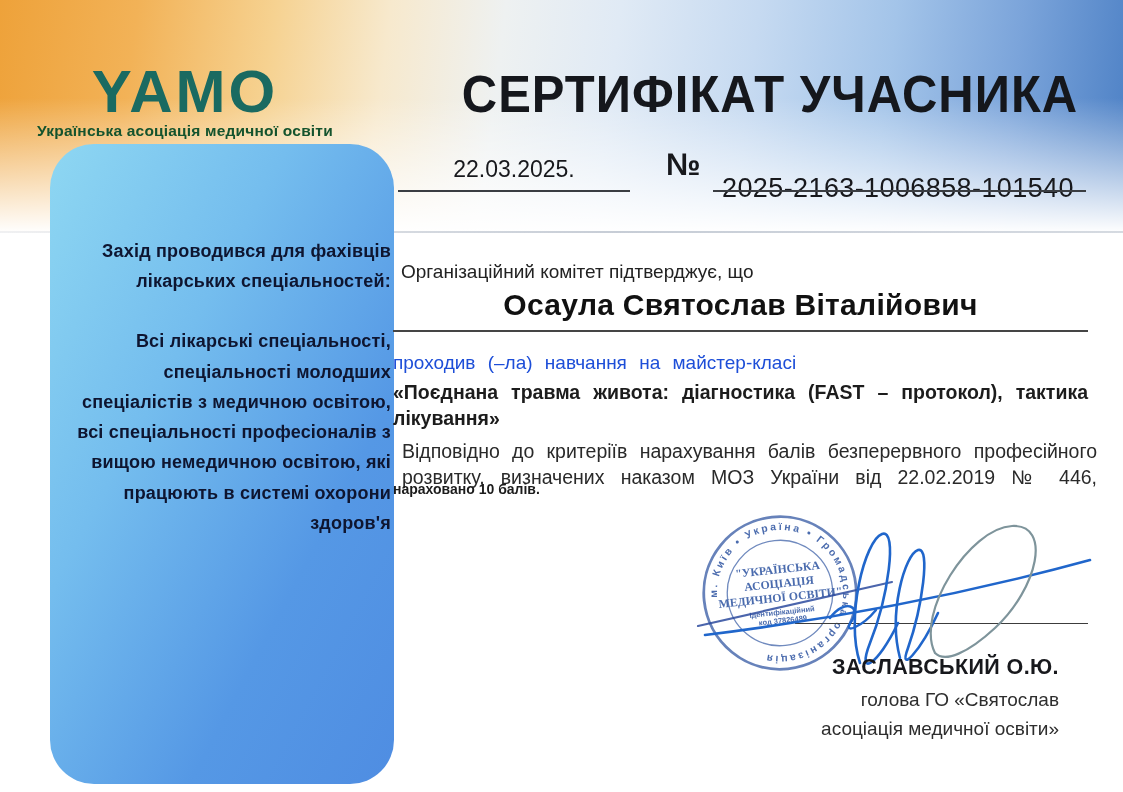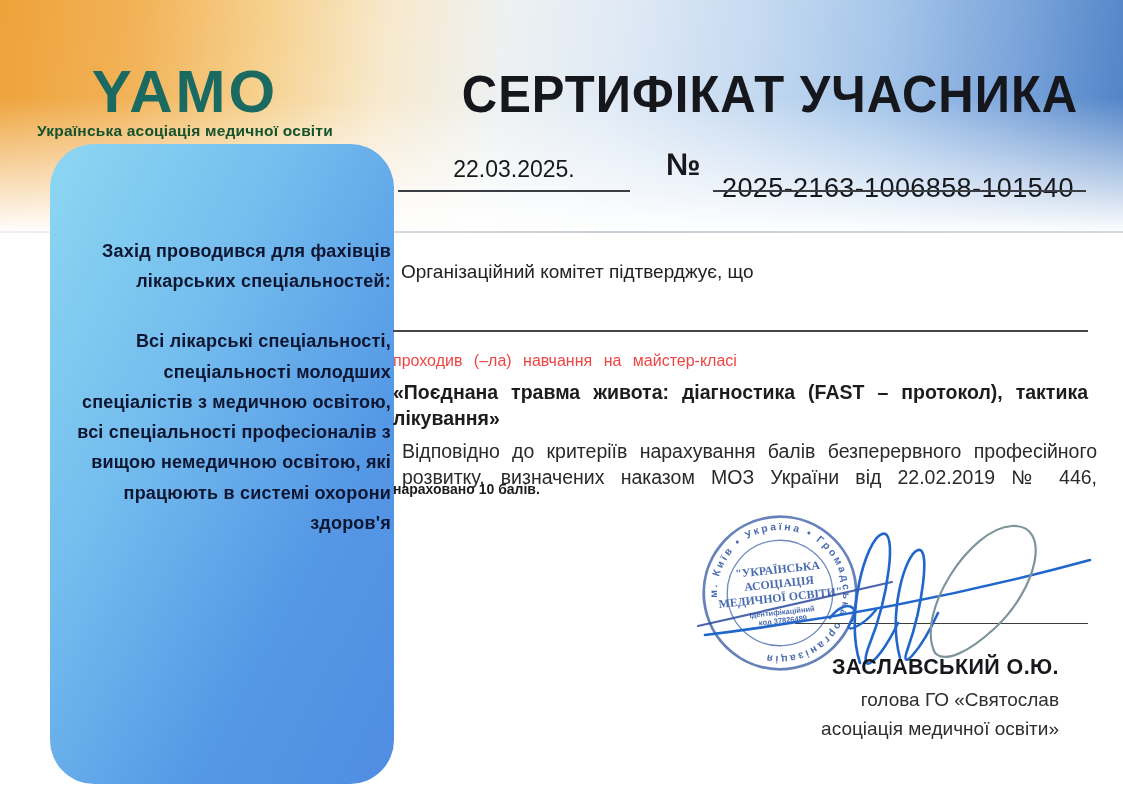--- a/index.html
+++ b/index.html
@@ -50,21 +50,21 @@
   }
   .sidebar p { margin:0; font-size:18px; font-weight:700; line-height:1.68; color:#0e1530; letter-spacing:.2px; }
   .sidebar p + p { margin-top:30px; }
 
   
   .confirm  { position:absolute; left:393px; top:253px; width:695px; margin:8px; font-size:19px; color:#222; }
   .holder-name {
     position:absolute; left:393px; top:288px; width:695px; margin:0; text-align:center;
     font-size:30px; font-weight:800; color:#111; letter-spacing:.3px;
   }
-  .training { position:absolute; left:393px; top:352px; width:695px; margin:0; font-size:16px; color:#ef4444; word-spacing:7px; }
+  .training { position:absolute; left:393px; top:352px; width:695px; margin:0; font-size:19px; color:#1d4ed8; word-spacing:7px; }
   .event-title {
     position:absolute; left:393px; top:379px; width:695px; margin:0;
     font-size:19.5px; font-weight:800; color:#1c1c1c; line-height:1.35; text-align:justify;
   }
   .criteria {
     position:absolute; left:393px; top:430px; width:695px; margin:9px;
     font-size:19.5px; color:#2a2a2a; line-height:1.33; text-align:justify; text-align-last:justify;
   }
   .points { position:absolute; left:393px; top:481px; width:695px; margin:0; font-size:14px; font-weight:800; color:#1c1c1c; }
 
@@ -103,20 +103,21 @@
   <div class="no-value">2025-2163-1006858-101540</div>
   <div class="rule rule-date"></div>
   <div class="rule rule-number"></div>
 
   <aside class="sidebar">
     <p>Захід проводився для фахівців лікарських спеціальностей:</p>
     <p>Всі лікарські спеціальності, спеціальності молодших спеціалістів з медичною освітою, всі спеціальності професіоналів з вищою немедичною освітою, які працюють в системі охорони здоров'я</p>
   </aside>
 
   <p class="confirm">Організаційний комітет підтверджує, що</p>
+  <p class="holder-name">Осаула Святослав Віталійович</p>
   <div class="rule rule-name"></div>
 
   <p class="training">проходив (–ла) навчання на майстер-класі</p>
   <p class="event-title">«Поєднана травма живота: діагностика (FAST – протокол), тактика лікування»</p>
   <p class="criteria">Відповідно до критеріїв нарахування балів безперервного професійного розвитку, визначених наказом МОЗ України від 22.02.2019 № 446,</p>
   <p class="points">нараховано 10 балів.</p>
 
   <svg class="stamp" viewBox="0 0 170 170" aria-hidden="true">
     <circle cx="85" cy="85" r="81" fill="none" stroke="#3e61a8" stroke-width="3" opacity=".85"></circle>
     <circle cx="85" cy="85" r="56" fill="none" stroke="#3e61a8" stroke-width="1.4" opacity=".8"></circle>

